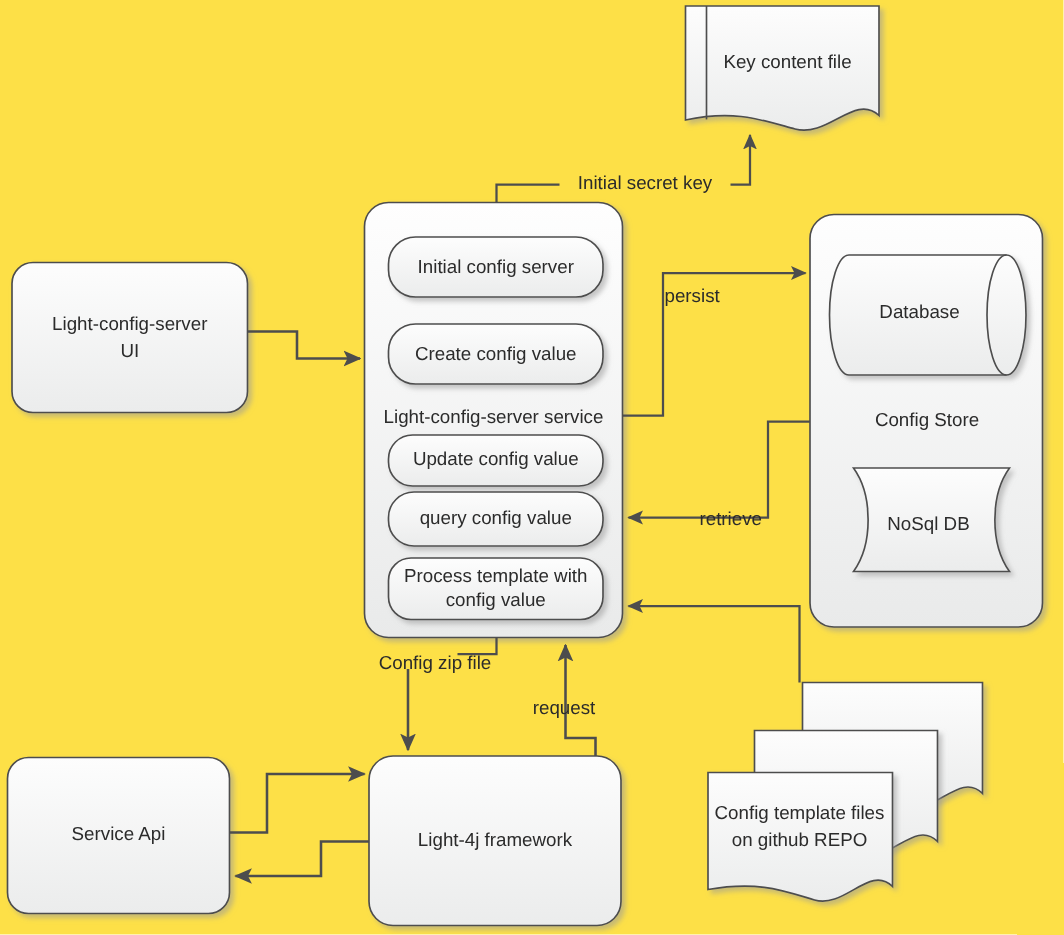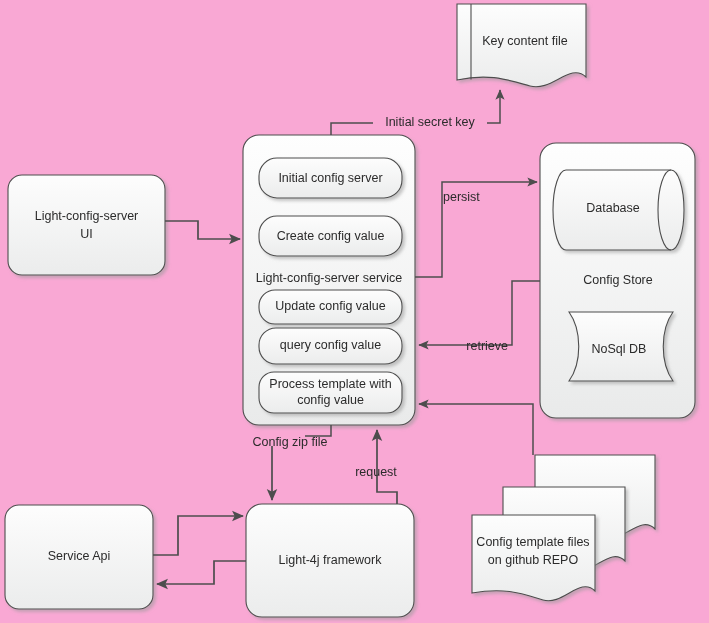--- a/index.html
+++ b/index.html
@@ -1,17 +1,17 @@
 <!DOCTYPE html>
 <html><head>
 <meta charset="utf-8">
 <style>
   html,body{margin:0;padding:0;background:#ffffff;}
   body{font-family:"Liberation Sans",sans-serif;}
-  #canvas{position:relative;width:709px;height:623px;background:#f9a8d4;overflow:hidden;}
+  #canvas{position:relative;width:709px;height:623px;background:#fde047;overflow:hidden;}
   svg{display:block;}
   .lbl{font-family:"Liberation Sans",sans-serif;fill:#2b2b2b;font-size:12.5px;}
   .lbl-node{font-size:12.5px;}
   .lbl-edge{font-size:12.5px;}
   text{dominant-baseline:middle;}
 </style>
 </head>
 <body>
 
 <div id="canvas">

